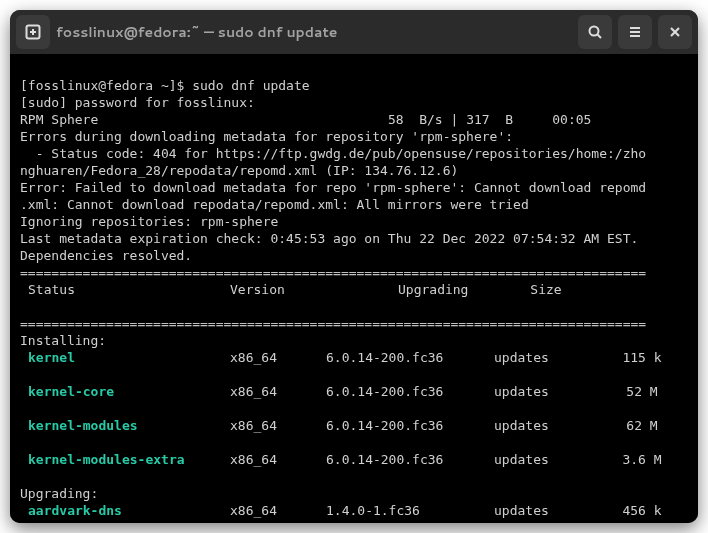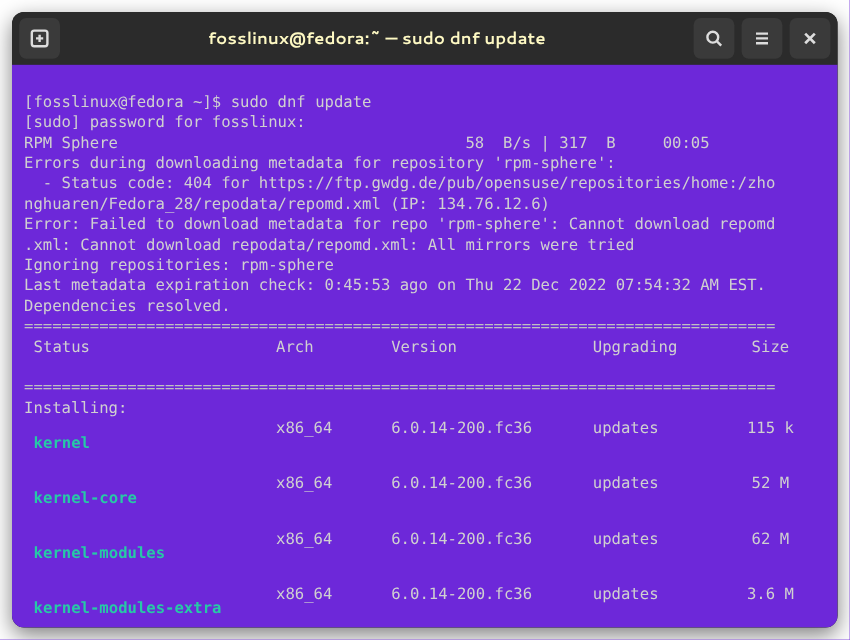--- a/index.html
+++ b/index.html
@@ -37,40 +37,39 @@
       display: flex;
       align-items: center;
       justify-content: center;
       color: #ddd;
       cursor: pointer;
     }
     .tb-btn svg { width: 16px; height: 16px; stroke: #ddd; fill: none; stroke-width: 2; }
     .tb-close svg { stroke-width: 2.2; }
     .tb-title {
       flex: 1;
-      text-align: center;
-      color: #fef9c3;
+      color: #a3a3a3;
       font-family: "Cantarell", "DejaVu Sans", sans-serif;
       font-weight: 700;
       font-size: 14px;
     }
     .terminal {
       flex: 1;
-      background: #6d28d9;
+      background: #000000;
       color: #d0d0d0;
       font-size: 13px;
       line-height: 17px;
       padding: 6px 10px 8px 10px;
       white-space: pre;
       overflow: hidden;
     }
     .prompt { color: #d0d0d0; }
     .cmd { color: #d0d0d0; }
     .divider-line { color: #c0c0c0; }
-    .pkg { color: #27c9a6; font-weight: bold; margin-top: 12px; }
+    .pkg { color: #27c9a6; font-weight: bold; }
     .row { display: flex; }
     .col-pkg { width: 210px; padding-left: 8px; }
     .col-arch { width: 96px; }
     .col-ver { width: 168px; }
     .col-repo { width: 120px; }
     .col-size { width: 56px; text-align: center; }
     .header-row .col-pkg { padding-left: 8px; }
   </style>
 </head>
 <body>
@@ -112,26 +111,26 @@
 <span><span>RPM Sphere</span>                                     <span>58  B/s | 317  B     00:05</span></span>
 <span>Errors during downloading metadata for repository 'rpm-sphere':</span>
 <span>  - Status code: 404 for https://ftp.gwdg.de/pub/opensuse/repositories/home:/zho</span>
 <span>nghuaren/Fedora_28/repodata/repomd.xml (IP: 134.76.12.6)</span>
 <span>Error: Failed to download metadata for repo 'rpm-sphere': Cannot download repomd</span>
 <span>.xml: Cannot download repodata/repomd.xml: All mirrors were tried</span>
 <span>Ignoring repositories: rpm-sphere</span>
 <span>Last metadata expiration check: 0:45:53 ago on Thu 22 Dec 2022 07:54:32 AM EST.</span>
 <span>Dependencies resolved.</span>
 <span class="divider-line">================================================================================</span>
-<div class="row header-row"><span class="col-pkg">Status</span><span class="col-arch">Arch</span><span class="col-ver">Version</span><span class="col-repo">Upgrading</span><span class="col-size">Size</span></div>
+<div class="row header-row"><span class="col-pkg">Status</span><span class="col-ver">Version</span><span class="col-repo">Upgrading</span><span class="col-size">Size</span></div>
 <span class="divider-line">================================================================================</span>
 <span>Installing:</span>
 <div class="row"><span class="col-pkg pkg">kernel</span><span class="col-arch">x86_64</span><span class="col-ver">6.0.14-200.fc36</span><span class="col-repo">updates</span><span class="col-size">115 k</span></div>
 <div class="row"><span class="col-pkg pkg">kernel-core</span><span class="col-arch">x86_64</span><span class="col-ver">6.0.14-200.fc36</span><span class="col-repo">updates</span><span class="col-size">52 M</span></div>
 <div class="row"><span class="col-pkg pkg">kernel-modules</span><span class="col-arch">x86_64</span><span class="col-ver">6.0.14-200.fc36</span><span class="col-repo">updates</span><span class="col-size">62 M</span></div>
 <div class="row"><span class="col-pkg pkg">kernel-modules-extra</span><span class="col-arch">x86_64</span><span class="col-ver">6.0.14-200.fc36</span><span class="col-repo">updates</span><span class="col-size">3.6 M</span></div>
 <span>Upgrading:</span>
-<div class="row"><span class="col-pkg pkg">aardvark-dns</span><span class="col-arch">x86_64</span><span class="col-repo">updates</span><span class="col-size">456 k</span></div>
+<div class="row"><span class="col-pkg pkg">aardvark-dns</span><span class="col-arch">x86_64</span><span class="col-ver">1.4.0-1.fc36</span><span class="col-repo">updates</span><span class="col-size">456 k</span></div>
 
 
 
 </div>
 </div>
 
 </body></html>

